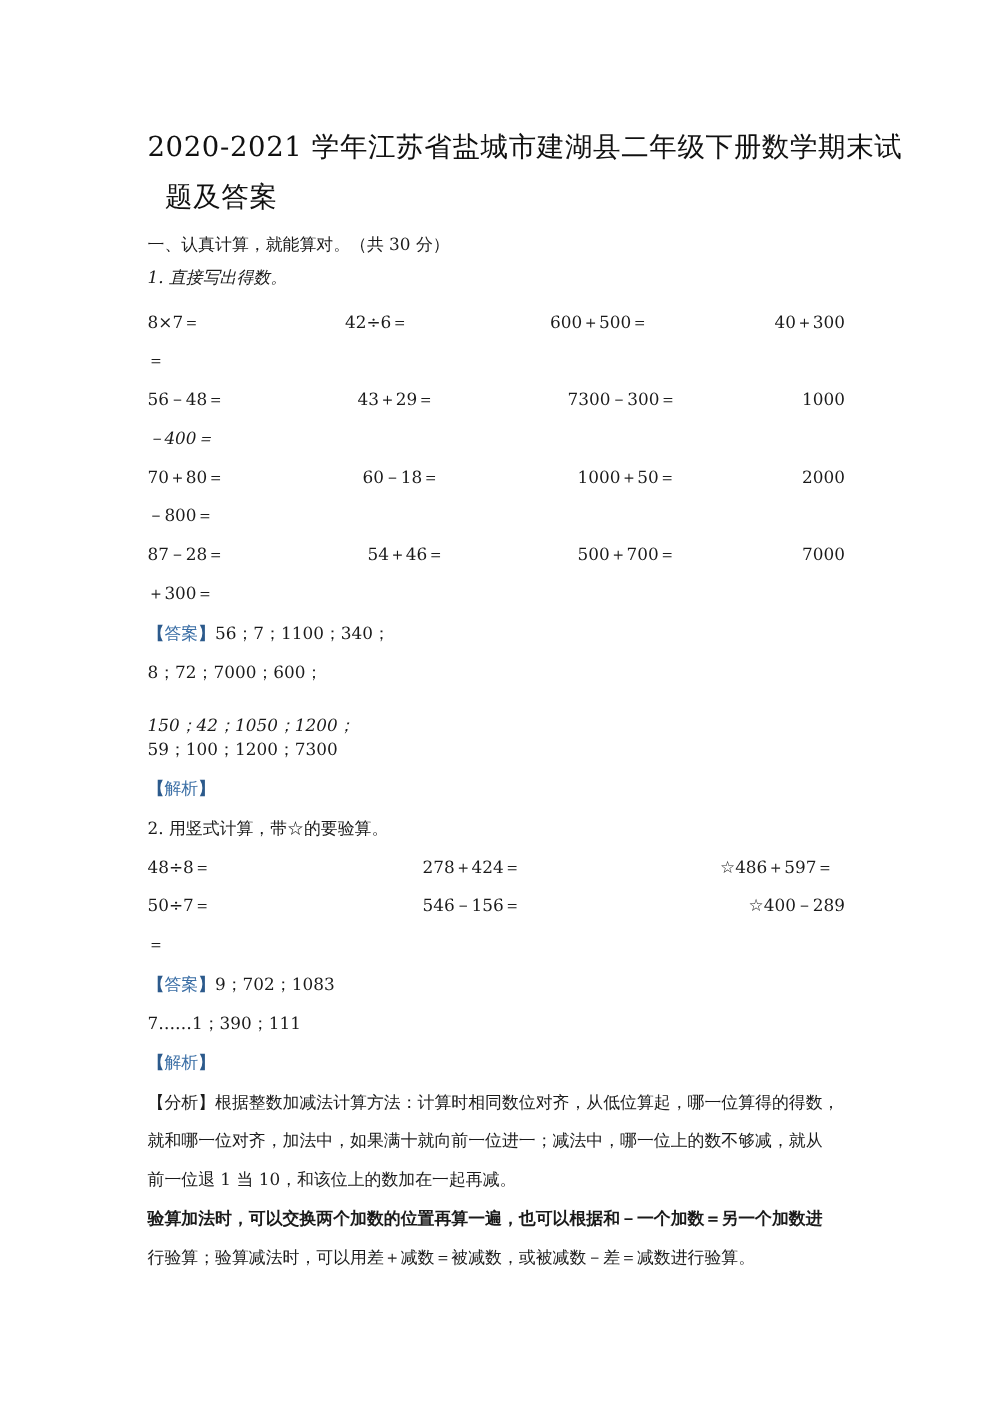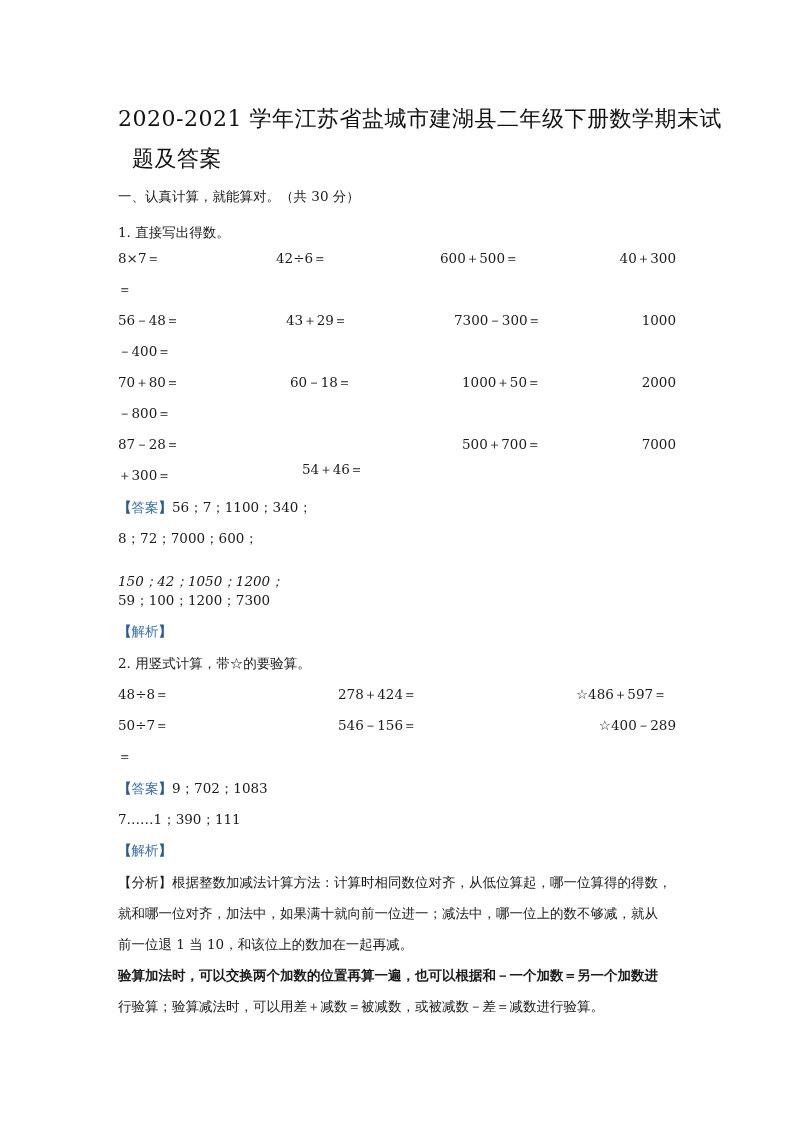--- a/index.html
+++ b/index.html
@@ -57,49 +57,49 @@
     }
   </style>
 </head>
 <body>
 
 <div class="title" style="top:104px;">2020-2021 学年江苏省盐城市建湖县二年级下册数学期末试</div>
 <div class="title" style="top:144px;margin-left:14px;">题及答案</div>
 
 <div class="line" style="top:186px;">一、认真计算，就能算对。（共 30 分）</div>
 
-<div class="line" style="top:222px;">1.  直接写出得数。</div>
+<div class="line" style="top:212px;font-style:italic;">1.  直接写出得数。</div>
 
 <div class="row" style="top:248px;">
   <span class="cell" style="left:0;">8×7＝</span>
   <span class="cell" style="left:158px;">42÷6＝</span>
   <span class="cell" style="left:322px;">600＋500＝</span>
   <span class="cell right">40＋300</span>
 </div>
 <div class="line" style="top:279px;">＝</div>
 
 <div class="row" style="top:310px;">
   <span class="cell" style="left:0;">56－48＝</span>
   <span class="cell" style="left:168px;">43＋29＝</span>
   <span class="cell" style="left:336px;">7300－300＝</span>
   <span class="cell right">1000</span>
 </div>
-<div class="line" style="top:341px;">－400＝</div>
+<div class="line" style="top:341px;font-style:italic;">－400＝</div>
 
 <div class="row" style="top:372px;">
   <span class="cell" style="left:0;">70＋80＝</span>
   <span class="cell" style="left:172px;">60－18＝</span>
   <span class="cell" style="left:344px;">1000＋50＝</span>
   <span class="cell right">2000</span>
 </div>
 <div class="line" style="top:403px;">－800＝</div>
 
 <div class="row" style="top:434px;">
   <span class="cell" style="left:0;">87－28＝</span>
-  <span class="cell" style="left:184px;margin-top:25px;">54＋46＝</span>
+  <span class="cell" style="left:176px;">54＋46＝</span>
   <span class="cell" style="left:344px;">500＋700＝</span>
   <span class="cell right">7000</span>
 </div>
 <div class="line" style="top:465px;">＋300＝</div>
 
 <div class="line" style="top:497px;">
   <span class="tag-bracket">【</span><span class="tag">答案</span><span class="tag-bracket">】</span><span>56；7；1100；340；</span>
 </div>
 <div class="line" style="top:528px;">8；72；7000；600；</div>
 <div class="line" style="top:571px;font-style:italic;">150；42；1050；1200；</div>

